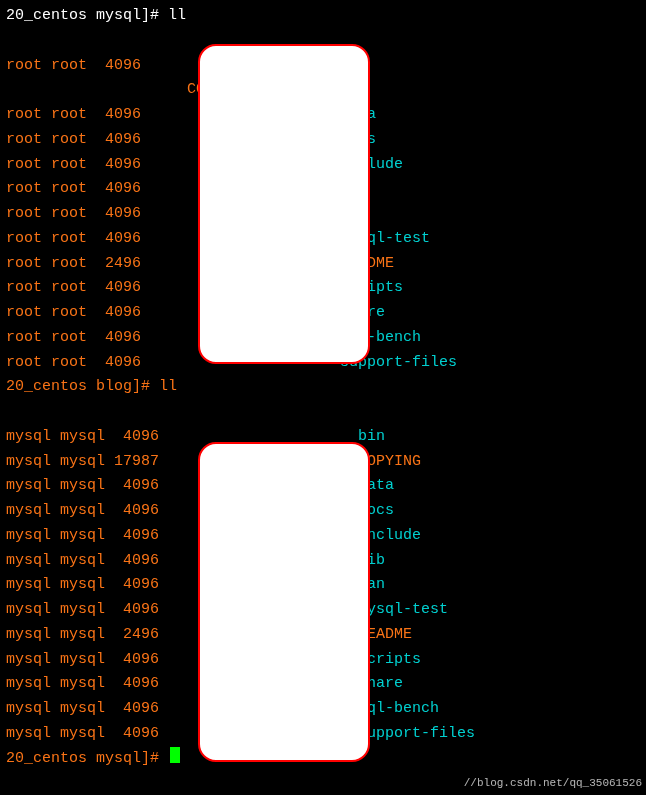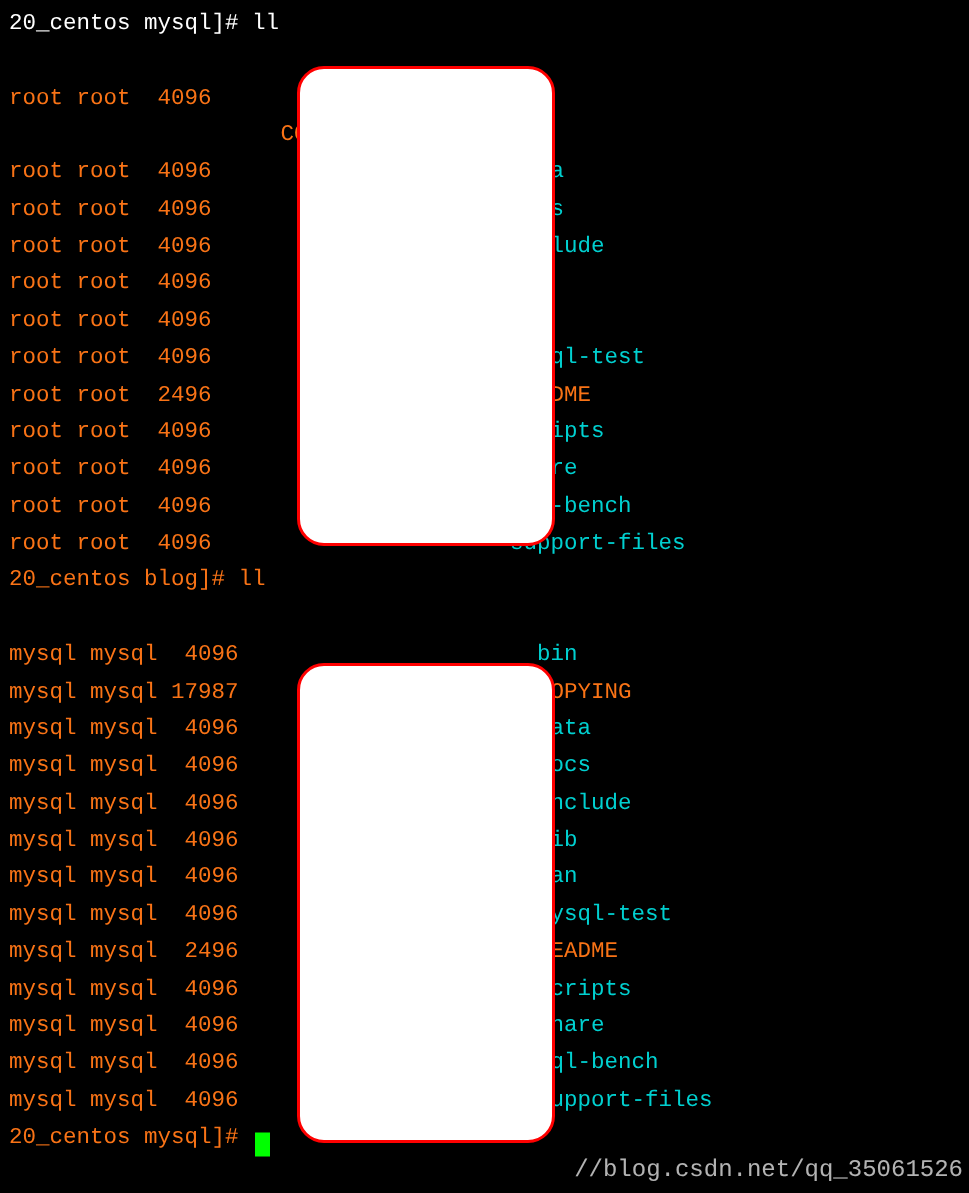--- a/index.html
+++ b/index.html
@@ -23,21 +23,21 @@
       height: 795px;
       background-color: #000000;
       color: #ffffff;
       padding: 4px 6px;
       position: relative;
       overflow: hidden;
     }
 
     .line {
       display: flex;
-      align-items: flex-end;
+      align-items: flex-start;
       line-height: 1.65;
       white-space: nowrap;
     }
 
     .prompt {
       color: #ffffff;
     }
 
     .cmd {
       color: #ffffff;
@@ -54,21 +54,21 @@
     .empty-line {
       height: 1.65em;
     }
 
     
     .watermark {
       position: absolute;
       bottom: 6px;
       right: 4px;
       color: #ffffff;
-      font-size: 16px;
+      font-size: 11px;
       opacity: 0.7;
       pointer-events: none;
       font-family: Liberation Mono, monospace;
     }
 
     
     .censor-box {
       position: absolute;
       background: #ffffff;
       border-radius: 18px;

